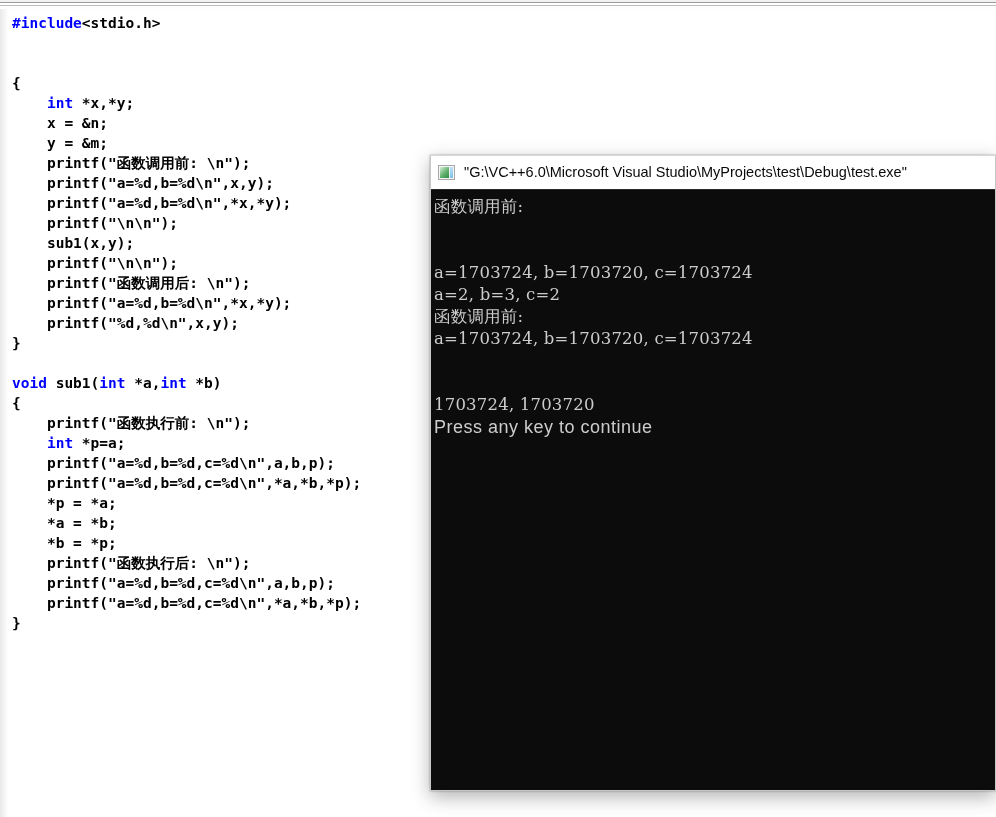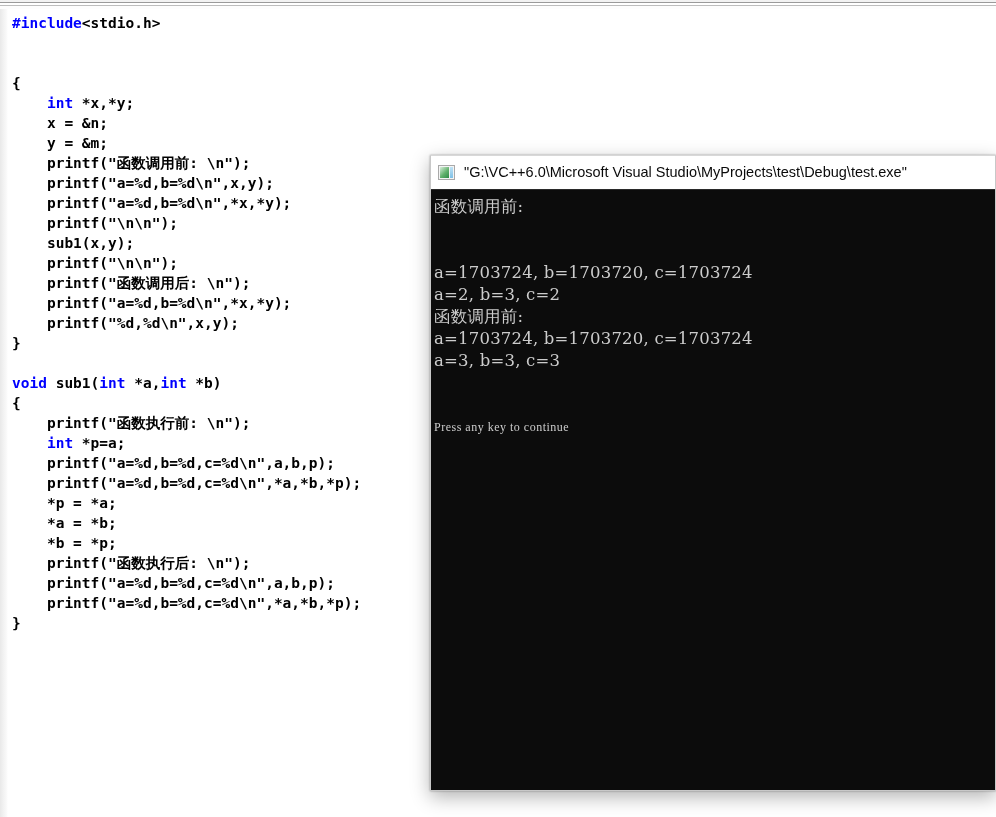--- a/index.html
+++ b/index.html
@@ -134,22 +134,22 @@
   .console-line {
     height: 22px;
     line-height: 22px;
     font-family: "DejaVu Serif", serif;
     font-size: 16.5px;
     color: #cccccc;
     white-space: pre;
     letter-spacing: 0.2px;
   }
   .console-line.mono {
-    font-family: Liberation Serif, serif;
-    font-size: 12px;
+    font-family: Liberation Sans, sans-serif;
+    font-size: 18px;
     letter-spacing: 0.5px;
   }
   .console-line.blank { color: transparent; }
 </style>
 </head>
 <body>
 
 <div id="top-divider"></div>
 
 <div id="editor">
@@ -195,18 +195,18 @@
     <span id="console-title-text">"G:\VC++6.0\Microsoft Visual Studio\MyProjects\test\Debug\test.exe"</span>
   </div>
   <div id="console-body">
       <div class="console-line">函数调用前:</div>
       <div class="console-line blank">&nbsp;</div>
       <div class="console-line blank">&nbsp;</div>
       <div class="console-line">a=1703724, b=1703720, c=1703724</div>
       <div class="console-line">a=2, b=3, c=2</div>
       <div class="console-line">函数调用前:</div>
       <div class="console-line">a=1703724, b=1703720, c=1703724</div>
-      <div class="console-line">a=3, b=3, c=3</div>
-      <div class="console-line blank">&nbsp;</div>
-      <div class="console-line blank">&nbsp;</div>
+      <div class="console-line blank">&nbsp;</div>
+      <div class="console-line blank">&nbsp;</div>
+      <div class="console-line">1703724, 1703720</div>
       <div class="console-line mono">Press any key to continue</div>
     </div>
 </div>
 
 </body></html>

